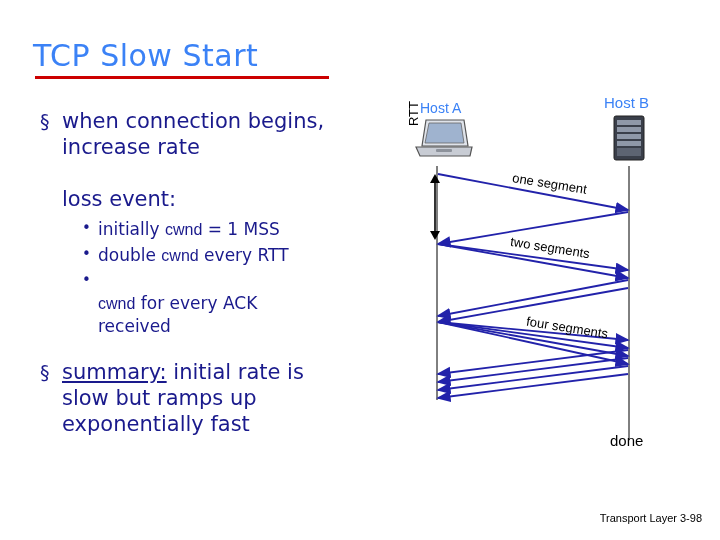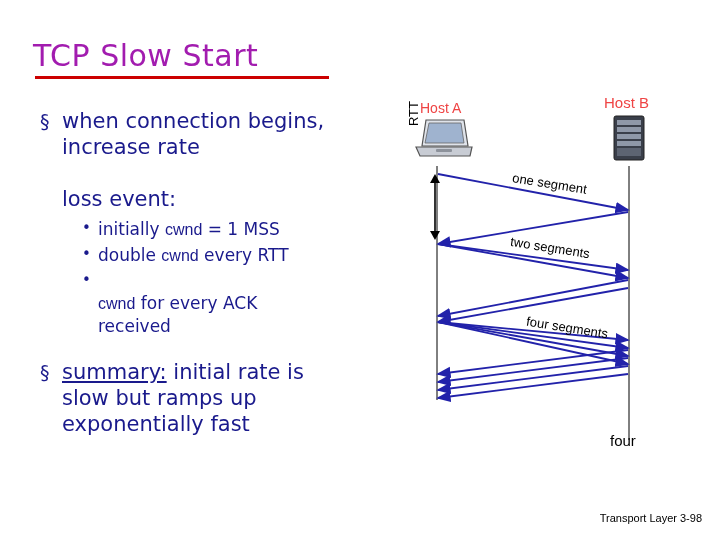--- a/index.html
+++ b/index.html
@@ -15,21 +15,21 @@
     overflow: hidden;
     position: relative;
   }
 
   
   #slide-title {
     position: absolute;
     left: 33px;
     top: 38px;
     font-size: 30px;
-    color: #a21caf;
+    color: #3b82f6;
     font-family: "DejaVu Sans", sans-serif;
     letter-spacing: 0.5px;
     white-space: nowrap;
   }
   #title-underline {
     position: absolute;
     left: 35px;
     top: 76px;
     width: 294px;
     height: 3px;
@@ -93,21 +93,21 @@
   #diagram {
     position: absolute;
     left: 400px;
     top: 92px;
     width: 300px;
     height: 380px;
   }
   .host-label {
     position: absolute;
     font-size: 14px;
-    color: #ef4444;
+    color: #3b82f6;
     font-family: "Liberation Sans", sans-serif;
     white-space: nowrap;
   }
   #host-a-label { left: 20px; top: 8px; }
   #host-b-label { left: 204px; top: 2px; font-size: 15px; }
 
   
   #laptop {
     position: absolute;
     left: 14px;
@@ -277,16 +277,16 @@
       <line x1="228" y1="266" x2="38" y2="290"></line>
       <line x1="228" y1="274" x2="38" y2="298"></line>
       <line x1="228" y1="282" x2="38" y2="306"></line>
     </g>
   </svg>
 
   <div class="seg-label" id="lbl-one">one segment</div>
   <div class="seg-label" id="lbl-two">two segments</div>
   <div class="seg-label" id="lbl-four">four segments</div>
 
-  <div id="time-label">four</div>
+  <div id="time-label">done</div>
 </div>
 
 <div id="footer">Transport Layer 3-98</div>
 
 </body></html>

